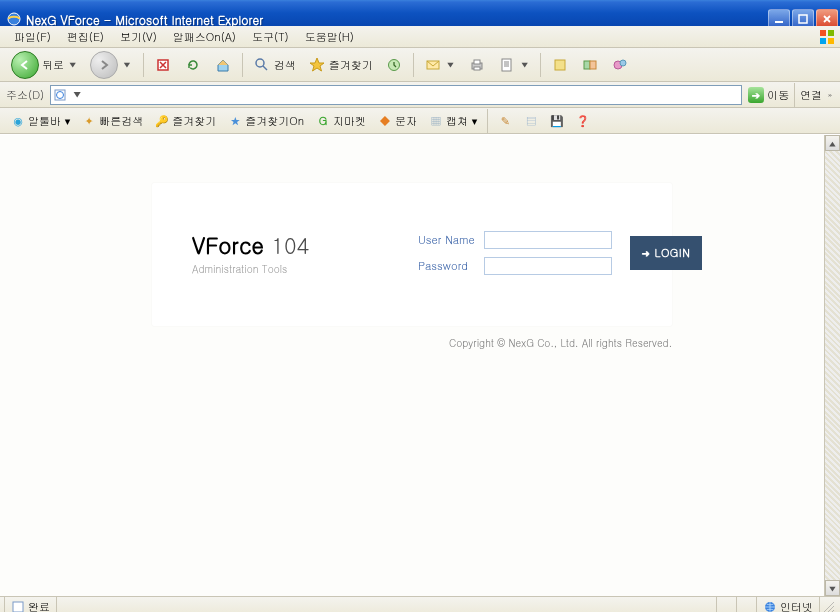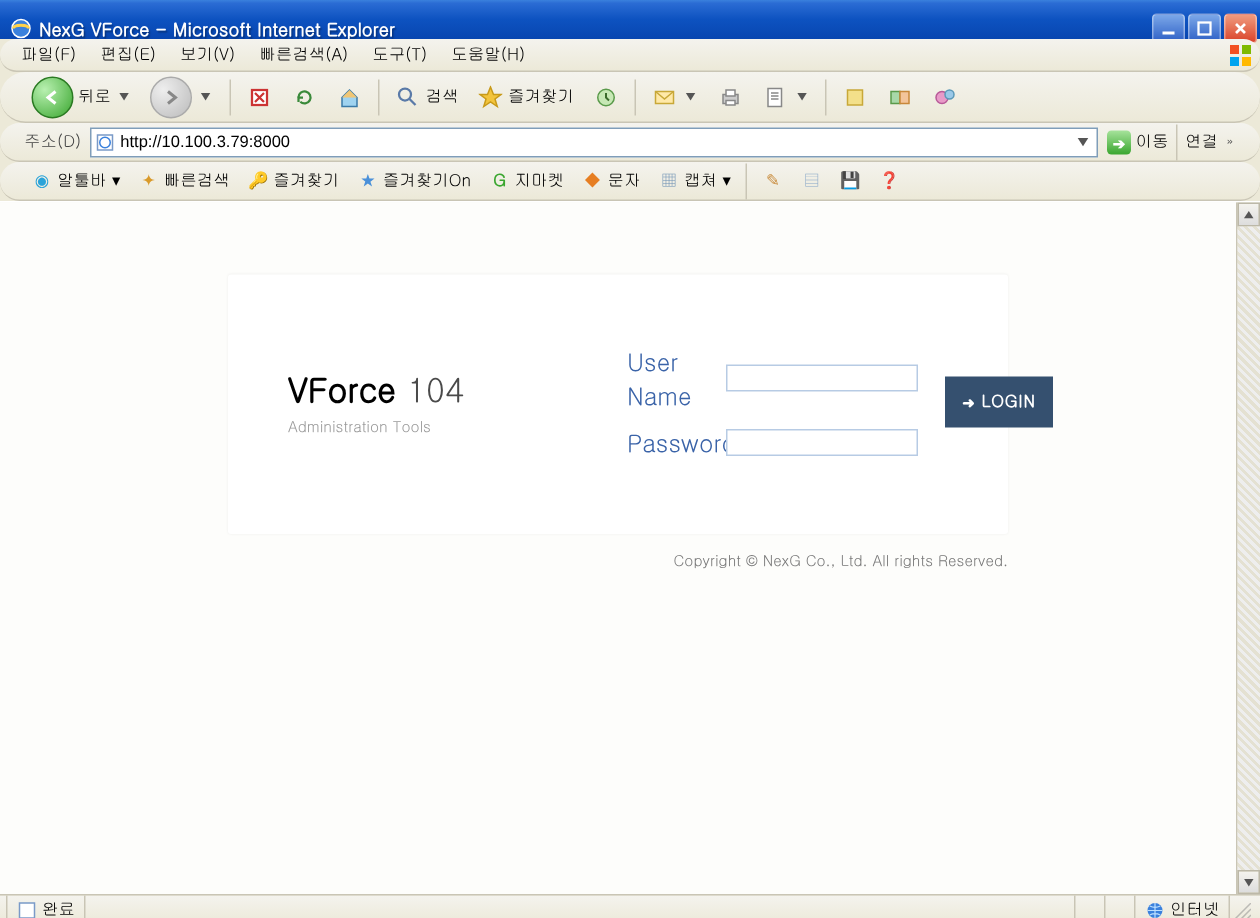--- a/index.html
+++ b/index.html
@@ -8,26 +8,26 @@
   
   .titlebar { height: 26px; background: linear-gradient(to bottom, #3a81dd 0%, #2b6cd4 8%, #0d52c0 50%, #0846b0 100%); display: flex; align-items: center; padding: 12px 2px 0 6px; color: #fff; }
   .titlebar .ie-icon { width: 16px; height: 16px; margin-right: 4px; display:flex;align-items:center;justify-content:center; }
   .titlebar .title { flex: 1; font-weight: bold; font-size: 12px; text-shadow: 1px 1px 1px rgba(0,0,0,.3); }
   .winbtns { display: flex; gap: 2px; }
   .winbtn { width: 22px; height: 20px; border-radius: 3px; display: flex; align-items: center; justify-content: center; font-weight: bold; font-size: 11px; color: #fff; border: 1px solid rgba(255,255,255,.4); }
   .winbtn.min, .winbtn.max { background: linear-gradient(to bottom,#7ba7e8,#2d5fc5); }
   .winbtn.close { background: linear-gradient(to bottom,#f09b7e,#d9432a); }
   
   
-  .menubar { height: 22px; background: linear-gradient(to bottom,#f4f3ee,#ece9d8); border-bottom: 1px solid #c9c5b5; display: flex; align-items: center; padding: 0 6px; position: relative; border-radius: 11px; }
+  .menubar { height: 22px; background: linear-gradient(to bottom,#f4f3ee,#ece9d8); border-bottom: 1px solid #c9c5b5; display: flex; align-items: center; padding: 0 6px; position: relative; }
   .menubar .menuitem { padding: 2px 8px; cursor: default; }
   .menubar .winlogo { position: absolute; right: 4px; top: 2px; width: 18px; height: 18px; }
   
   
-  .toolbar, .addrbar, .linkbar { background: linear-gradient(to bottom,#f4f3ee,#ece9d8); border-bottom: 1px solid #c9c5b5; display: flex; align-items: center; padding: 2px 16px; gap: 2px; border-radius: 17px; }
+  .toolbar, .addrbar, .linkbar { background: linear-gradient(to bottom,#f4f3ee,#ece9d8); border-bottom: 1px solid #c9c5b5; display: flex; align-items: center; padding: 2px 6px; gap: 2px; }
   .toolbar { height: 34px; }
   .tbtn { display: flex; align-items: center; gap: 3px; padding: 2px 5px; border-radius: 3px; cursor: default; }
   .tbtn .ico { width: 22px; height: 22px; display:flex;align-items:center;justify-content:center; font-size:14px; }
   .tbtn.small .ico { width: 18px; height: 18px; font-size:12px;}
   .navcircle { width: 28px; height: 28px; border-radius: 50%; display:flex;align-items:center;justify-content:center; }
   .navcircle.back { background: radial-gradient(circle at 30% 30%, #b8f0b0, #3aa62f); border:1px solid #2a7a22; }
   .navcircle.fwd { background: radial-gradient(circle at 30% 30%, #eee, #bbb); border:1px solid #aaa; }
   .sep { width:1px; height:24px; background:#c9c5b5; margin:0 3px; }
   .chev { font-size:8px; color:#555; padding:0 2px; }
   
@@ -55,21 +55,21 @@
   
   .card { width: 520px; margin: 48px auto 0; background: #fff; border-radius: 2px; box-shadow: 0 0 2px rgba(0,0,0,.06); padding: 46px 40px 50px; display:flex; align-items:center; }
   .brand { flex: 0 0 200px; padding-right: 28px; }
   .brand-title { font-size: 22px; color:#4a4a4a; font-weight:400; }
   .brand-title b { font-weight: 700; color:#000000; }
   .brand-sub { font-size: 10px; color:#9a9a9a; margin-top:2px; }
   .divider { width:1px; align-self:stretch; background:#e6e6e6; margin-right: 26px; }
   .form { flex:1; display:flex; align-items:center; gap: 18px; }
   .fields { display:flex; flex-direction:column; gap:8px; }
   .row { display:flex; align-items:center; gap:8px; }
-  .row label { width:58px; font-size:16px; color:#3a63a8; }
+  .row label { width:58px; font-size:11px; color:#3a63a8; }
   .row input { width:128px; height:18px; border:1px solid #b7cbe4; font-size:11px; padding:0 3px; }
   .loginbtn { width:72px; height:34px; background:#35506f; color:#fff; display:flex; align-items:center; justify-content:center; gap:4px; font-size:11px; font-weight:bold; cursor:default; letter-spacing:.5px; }
   .loginbtn .arrowico { font-size:10px; }
   
   .copyright { width:520px; margin: 10px auto 0; text-align:right; font-size:10px; color:#7a7a7a; }
   
   
   .statusbar { height: 20px; background: linear-gradient(to bottom,#f4f3ee,#ece9d8); border-top:1px solid #c9c5b5; display:flex; align-items:center; padding:0 4px; }
   .statusbar .cell { display:flex; align-items:center; gap:3px; padding:0 6px; border-right:1px solid #c9c5b5; height:100%; }
   .statusbar .cell.first { flex:0 0 auto; border-left:1px solid #c9c5b5;}
@@ -105,21 +105,21 @@
           <path d="M2 2 L8 8 M8 2 L2 8" stroke="#fff" stroke-width="1.8"></path>
         </svg>
     </div>
   </div>
 </div>
 
 <div class="menubar">
   <span class="menuitem">파일(F)</span>
   <span class="menuitem">편집(E)</span>
   <span class="menuitem">보기(V)</span>
-  <span class="menuitem">빠른검색(A)</span>
+  <span class="menuitem">알패스On(A)</span>
   <span class="menuitem">도구(T)</span>
   <span class="menuitem">도움말(H)</span>
   <span class="winlogo">
     <svg width="18" height="18" viewBox="0 0 18 18">
         <rect x="2" y="2" width="6" height="6" fill="#f25022"></rect>
         <rect x="10" y="2" width="6" height="6" fill="#7fba00"></rect>
         <rect x="2" y="10" width="6" height="6" fill="#00a4ef"></rect>
         <rect x="10" y="10" width="6" height="6" fill="#ffb900"></rect>
       </svg>
   </span>
@@ -250,21 +250,20 @@
 
 <div class="addrbar">
   <span class="lbl">주소(D)</span>
   <div class="urlbox">
     <span class="pageico">
         <svg width="12" height="12">
           <rect x="1" y="1" width="10" height="10" fill="#fff" stroke="#7a9ac8"></rect>
           <circle cx="6" cy="6" r="3.5" fill="none" stroke="#3a81dd"></circle>
         </svg>
       </span>
-    <input class="url" value="http://10.100.3.79:8000" style="">
     <span class="dd">▼</span>
   </div>
   <div class="gobox">
     <span class="goico">➔</span>
     <span>이동</span>
   </div>
   <div class="sep"></div>
   <span>연결</span>
   <span class="chev" style="margin-left:2px;">»</span>
 </div>

